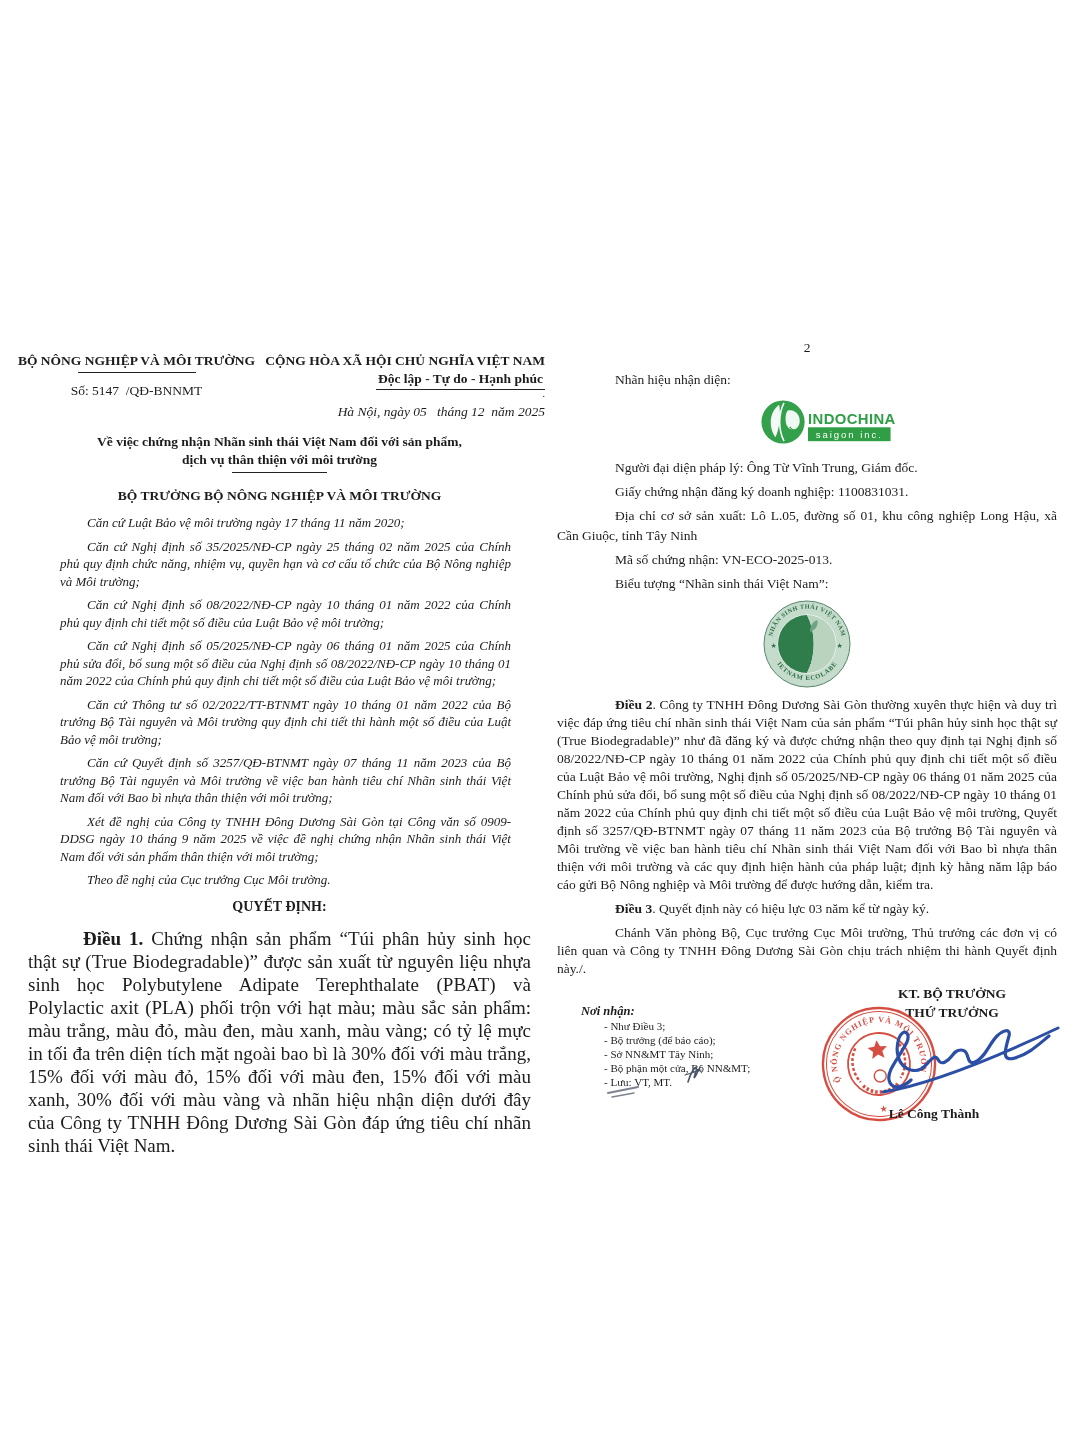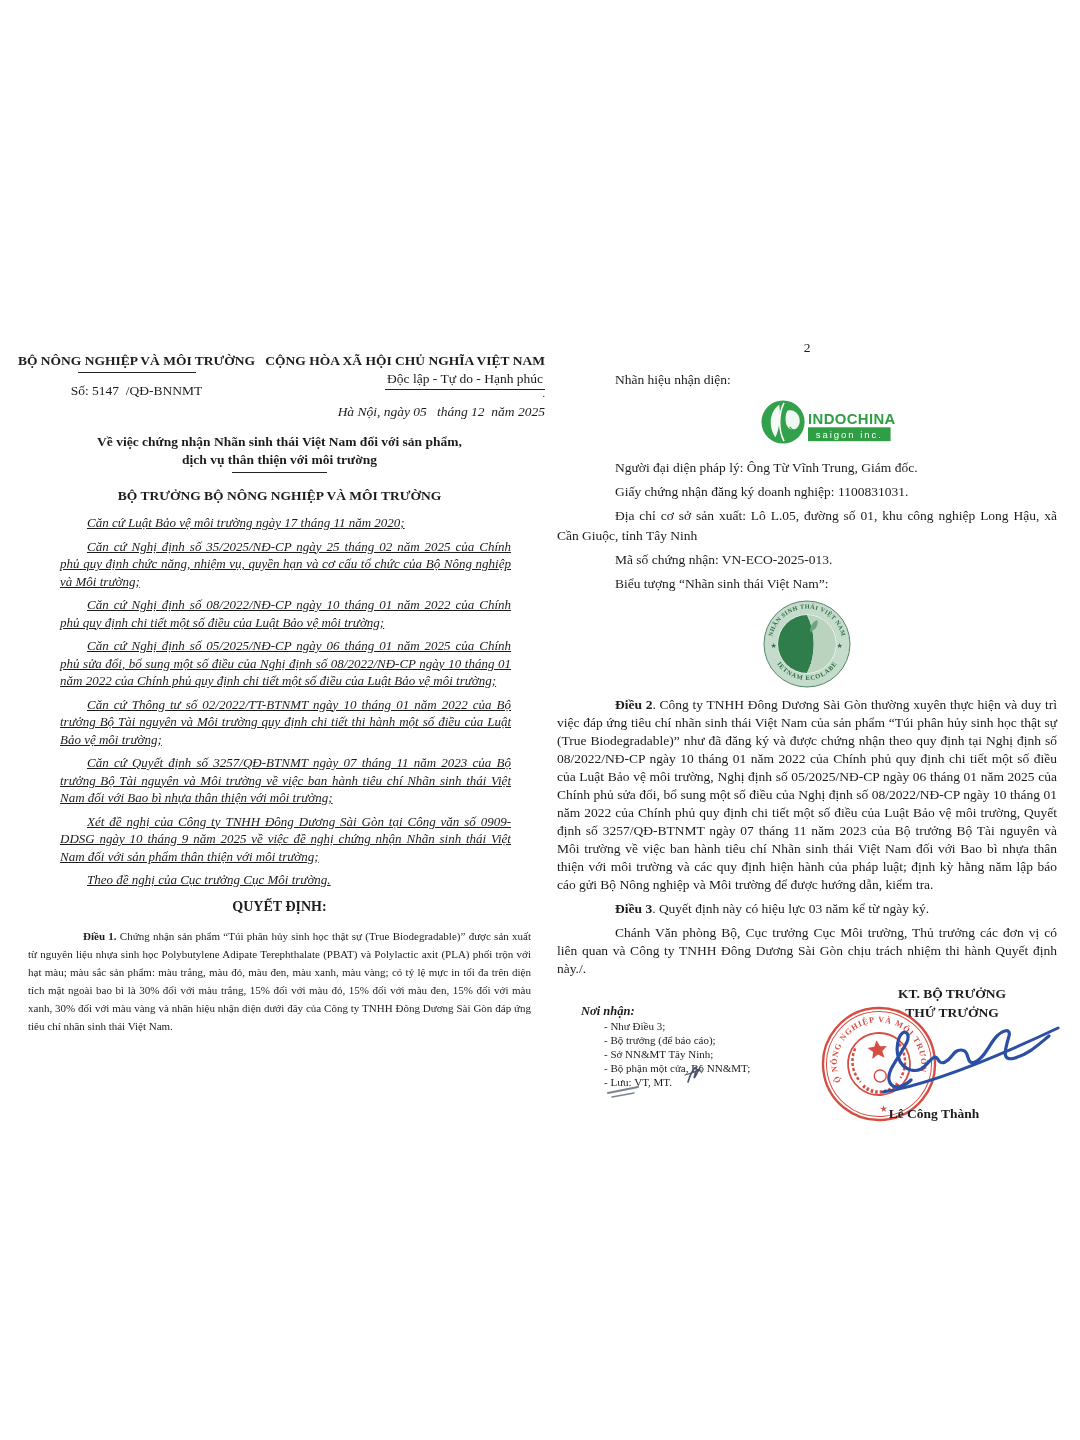--- a/index.html
+++ b/index.html
@@ -14,40 +14,40 @@
   .page2{left:557px;width:500px;}
 
   
   .hdr{display:flex;margin-top:12px;}
   .hdr-left{width:245px;text-align:center;}
   .hdr-right{flex:1;text-align:right;}
   .org{font-weight:bold;font-size:13.5px;line-height:17px;}
   .org-rule{width:118px;border-top:1.6px solid #222;margin:3px auto 0;}
   .doc-no{font-size:13.5px;margin-top:10px;}
   .nation{font-weight:bold;font-size:13.5px;line-height:17px;}
-  .motto{font-weight:normal;font-size:13.5px;line-height:18px;display:inline-block;border-bottom:1.6px solid #222;padding:0 2px 1px;}
+  .motto{font-weight:bold;font-size:13.5px;line-height:18px;display:inline-block;border-bottom:1.6px solid #222;padding:0 2px 1px;}
   .motto-dot{font-size:10px;line-height:7px;}
   .date-line{font-style:italic;font-size:13.5px;margin-top:7px;}
 
   
   .title-block{text-align:center;margin-top:13px;}
   .doc-title{font-weight:bold;font-size:15px;line-height:19px;}
   .doc-sub{font-weight:bold;font-size:13.5px;line-height:18px;}
   .sub-rule{width:95px;border-top:1.6px solid #222;margin:3px auto 0;}
   .authority{font-weight:bold;font-size:13.5px;text-align:center;margin-top:14px;line-height:17px;}
 
   
-  .recitals{margin:10px 34px 0 46px;text-decoration:underline;}
+  .recitals{margin:10px 34px 0 46px;}
   .recitals p{
     margin:0 0 6px 0;font-style:italic;font-size:13px;line-height:17.5px;
     text-align:justify;text-indent:27px;
   }
   .decision-head{font-weight:bold;font-size:14px;text-align:center;margin-top:9px;line-height:18px;}
 
-  .article{font-size:11px;line-height:18px;text-align:justify;}
+  .article{font-size:19px;line-height:23px;text-align:justify;}
   .a1{margin:11px 14px 0 14px;text-indent:55px;}
   .b{font-weight:bold;}
 
   
   .pgnum{text-align:center;font-size:13.5px;line-height:16px;}
   .p2line{font-size:13.5px;line-height:20px;text-indent:58px;margin:0;}
   .caption{margin-top:14px;}
   .addr{text-align:justify;}
   .info{margin-top:12px;}
   .info .p2line{margin-bottom:4px;}

